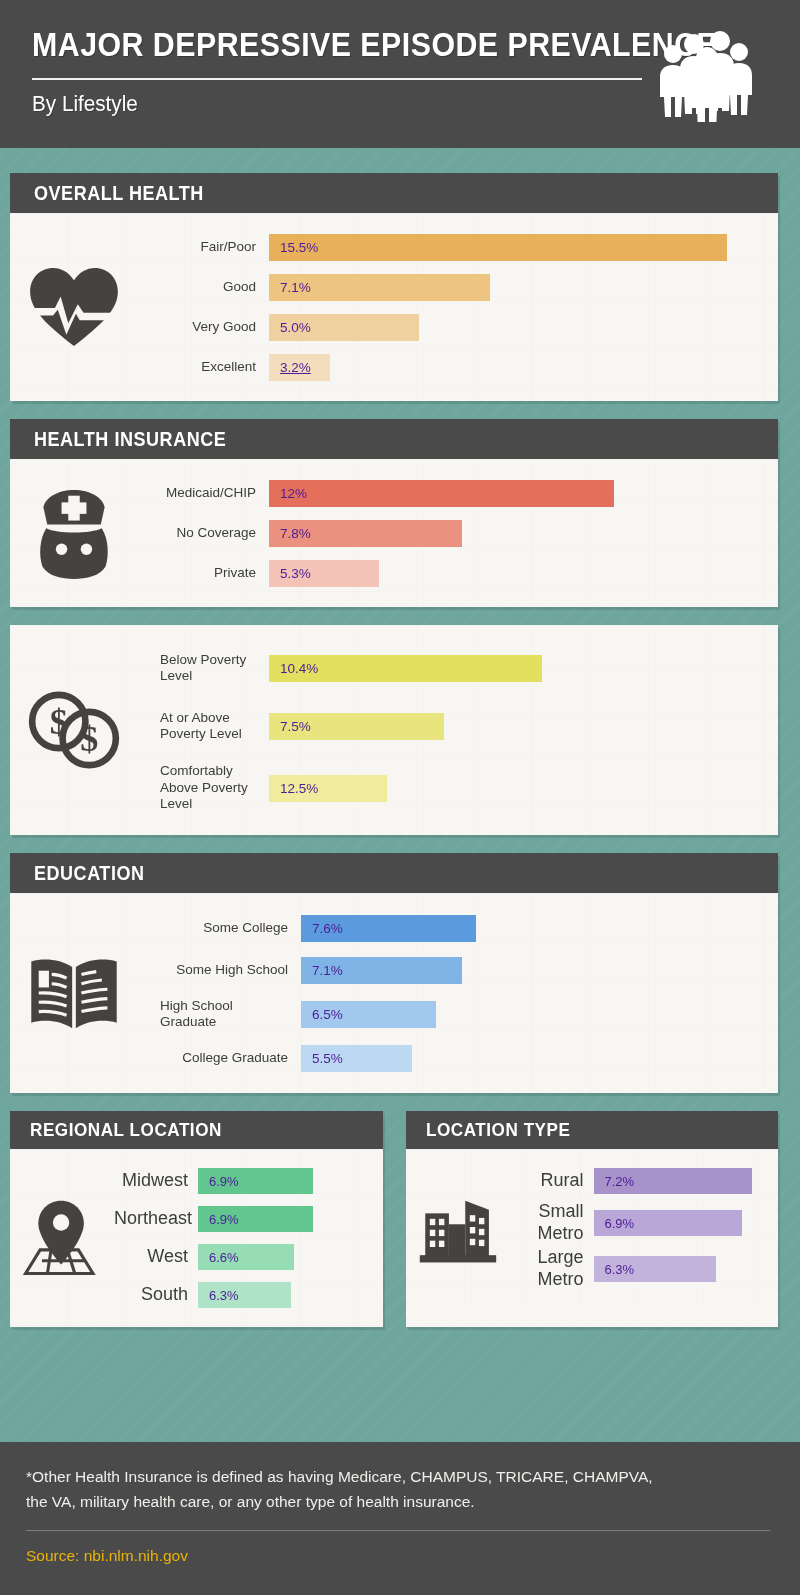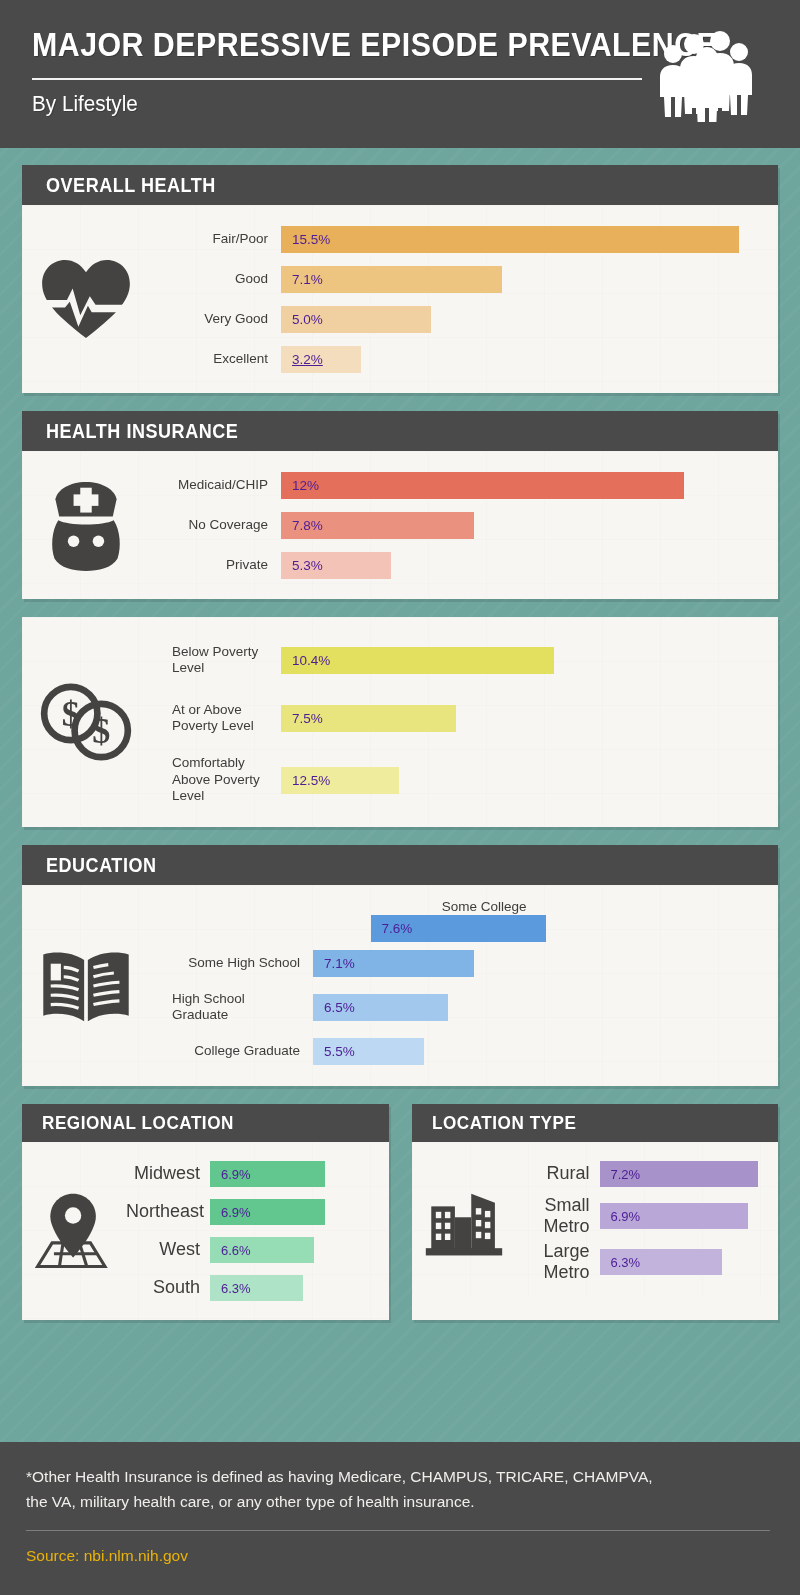--- a/index.html
+++ b/index.html
@@ -63,21 +63,21 @@
   }
   .header-icon {
     position: absolute;
     right: 42px;
     top: 22px;
     width: 105px;
     height: 100px;
   }
 
   
-  .body-area { padding: 17px 22px 0 22px; }
+  .body-area { padding: 17px 22px 0 10px; margin-top: 8px; }
 
   .panel {
     background: #f7f6f2;
     margin-bottom: 18px;
     box-shadow: 2px 3px 0 rgba(0,0,0,0.10);
   }
   .panel-head {
     background: #4a4a4a;
     height: 40px;
     padding: 0 0 0 24px;
@@ -233,21 +233,21 @@
           <div class="row">
             <div class="row-label">Good</div>
             <div class="bar" style="width:221px;background:#eec481;">7.1%</div>
           </div>
           <div class="row">
             <div class="row-label">Very Good</div>
             <div class="bar" style="width:150px;background:#f0d0a0;">5.0%</div>
           </div>
           <div class="row">
             <div class="row-label">Excellent</div>
-            <div class="bar" style="width:80px;background:#f3ddbc;text-decoration:underline;">3.2%</div>
+            <div class="bar" style="width:61px;background:#f3ddbc;text-decoration:underline;">3.2%</div>
           </div>
         </div>
       </div>
     </div>
 
     <div class="panel">
       <div class="panel-head">
         <span class="panel-title">HEALTH INSURANCE</span>
       </div>
       <div class="panel-body">
@@ -259,21 +259,21 @@
               <rect x="33" y="17" width="26" height="12" fill="#f7f6f2"></rect>
               <path d="M17 44 C10 55 9 72 13 84 C19 94 33 97 46 97 C59 97 73 94 79 84 C83 72 82 55 75 44 C64 50 28 50 17 44 Z"></path>
               <circle cx="33" cy="66" r="6" fill="#f7f6f2"></circle>
               <circle cx="59" cy="66" r="6" fill="#f7f6f2"></circle>
             </g>
           </svg>
         </div>
         <div class="rows">
           <div class="row">
             <div class="row-label">Medicaid/CHIP</div>
-            <div class="bar" style="width:403px;background:#e4705c;">12%</div>
+            <div class="bar" style="width:345px;background:#e4705c;">12%</div>
           </div>
           <div class="row">
             <div class="row-label">No Coverage</div>
             <div class="bar" style="width:193px;background:#eb9180;">7.8%</div>
           </div>
           <div class="row">
             <div class="row-label">Private</div>
             <div class="bar" style="width:110px;background:#f3c3b8;">5.3%</div>
           </div>
         </div>
@@ -329,21 +329,21 @@
               <path d="M58 22 Q66 20 74 19"></path>
                 <path d="M58 32 Q68 29 80 28"></path>
               <path d="M58 42 Q70 39 86 38"></path>
                 <path d="M58 52 Q70 49 86 48"></path>
               <path d="M58 62 Q70 59 86 58"></path>
             </g>
             <rect x="12" y="18" width="11" height="18" fill="#f7f6f2"></rect>
           </svg>
         </div>
         <div class="rows">
-          <div class="row" style="min-height:42px;flex-direction:column;">
+          <div class="row" style="min-height:42px;">
             <div class="row-label" style="width:163px;min-width:163px;">Some College</div>
             <div class="bar" style="width:175px;background:#5b9bdd;">7.6%</div>
           </div>
           <div class="row" style="min-height:42px;">
             <div class="row-label" style="width:163px;min-width:163px;">Some High School</div>
             <div class="bar" style="width:161px;background:#80b3e6;">7.1%</div>
           </div>
           <div class="row" style="min-height:46px;">
             <div class="row-label" style="width:163px;min-width:163px;text-align:left;padding-left:22px;">High School Graduate</div>
             <div class="bar" style="width:135px;background:#a2c8ed;">6.5%</div>
@@ -379,21 +379,21 @@
             <div class="row">
               <div class="row-label">Midwest</div>
               <div class="bar" style="width:115px;background:#62c78f;">6.9%</div>
             </div>
             <div class="row">
               <div class="row-label">Northeast</div>
               <div class="bar" style="width:115px;background:#62c78f;">6.9%</div>
             </div>
             <div class="row">
               <div class="row-label">West</div>
-              <div class="bar" style="width:104px;background:#96dcb4;">6.6%</div>
+              <div class="bar" style="width:96px;background:#96dcb4;">6.6%</div>
             </div>
             <div class="row">
               <div class="row-label">South</div>
               <div class="bar" style="width:93px;background:#aee3c7;">6.3%</div>
             </div>
           </div>
         </div>
       </div>
 
       <div class="panel">

